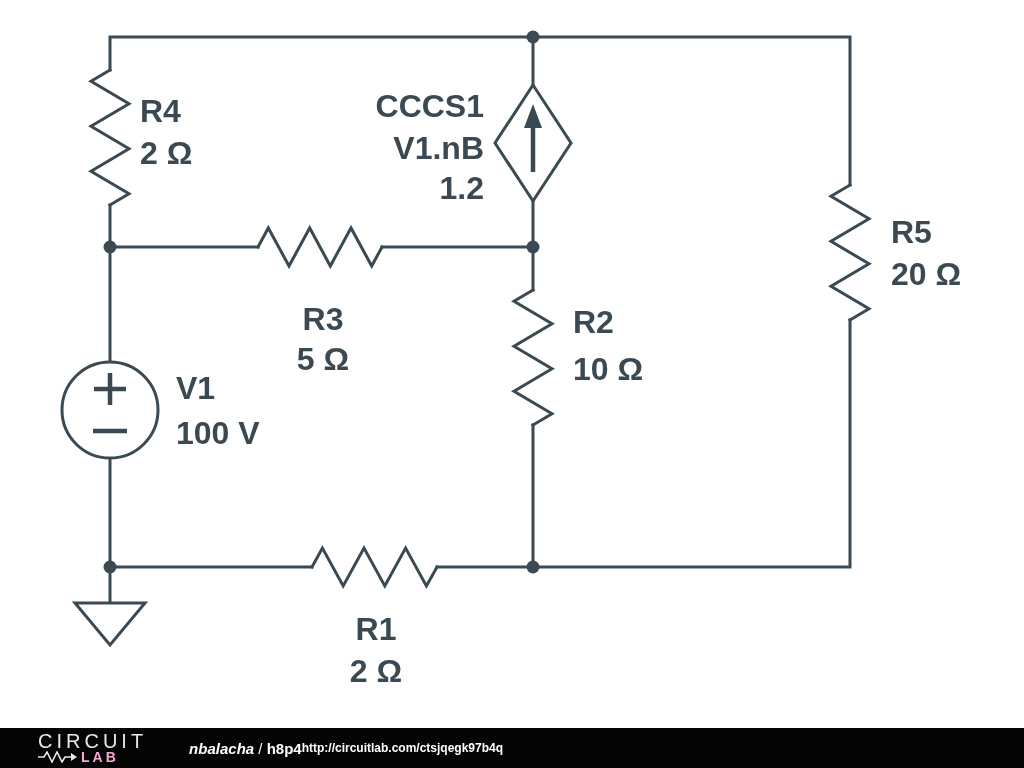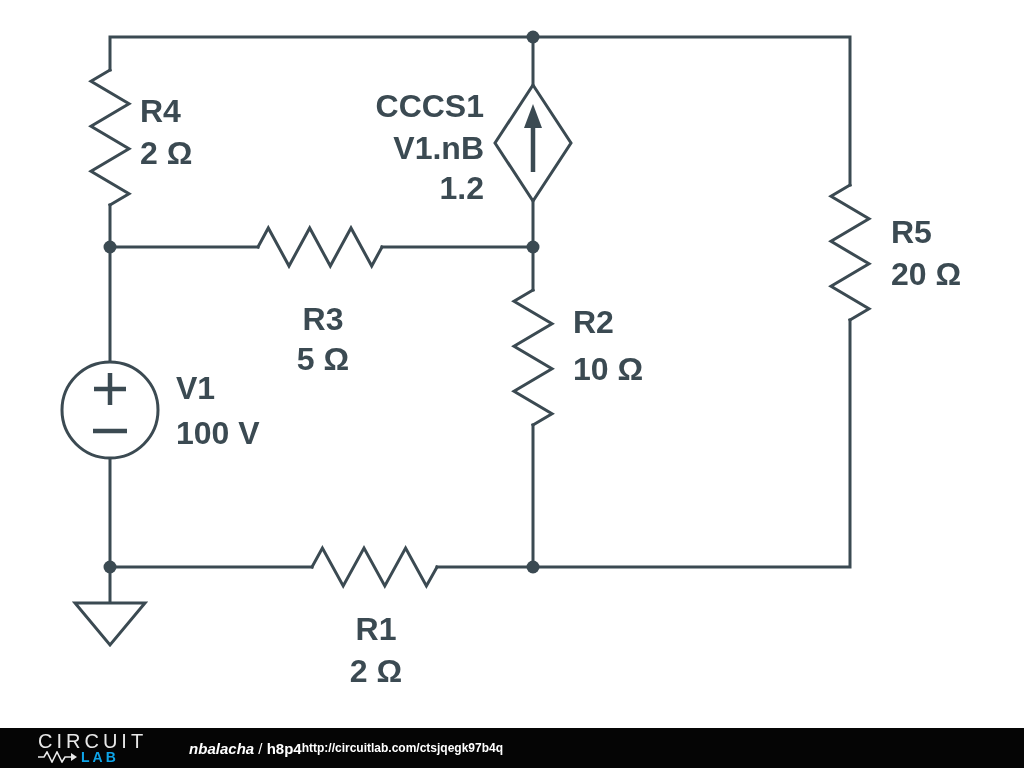--- a/index.html
+++ b/index.html
@@ -46,21 +46,21 @@
   .brand-top {
     color: #e8e8e8;
     font-size: 20px;
     letter-spacing: 4px;
     line-height: 18px;
     font-weight: normal;
   }
   .brand-bottom-row { display: flex; align-items: center; gap: 3px; }
   .brand-zigzag { display: block; }
   .brand-bottom {
-    color: #0ea5e9;
+    color: #f9a8d4;
     font-weight: bold;
     font-size: 14px;
     letter-spacing: 3px;
     line-height: 14px;
   }
   .footer-info { display: flex; flex-direction: row; justify-content: center; }
   .footer-line1 { font-size: 15px; line-height: 19px; font-weight: bold; }
   .footer-line1 .author { font-style: italic; font-weight: bold; }
   .footer-line1 .sep { font-style: normal; font-weight: normal; }
   .footer-line1 .title { font-style: normal; font-weight: bold; }

